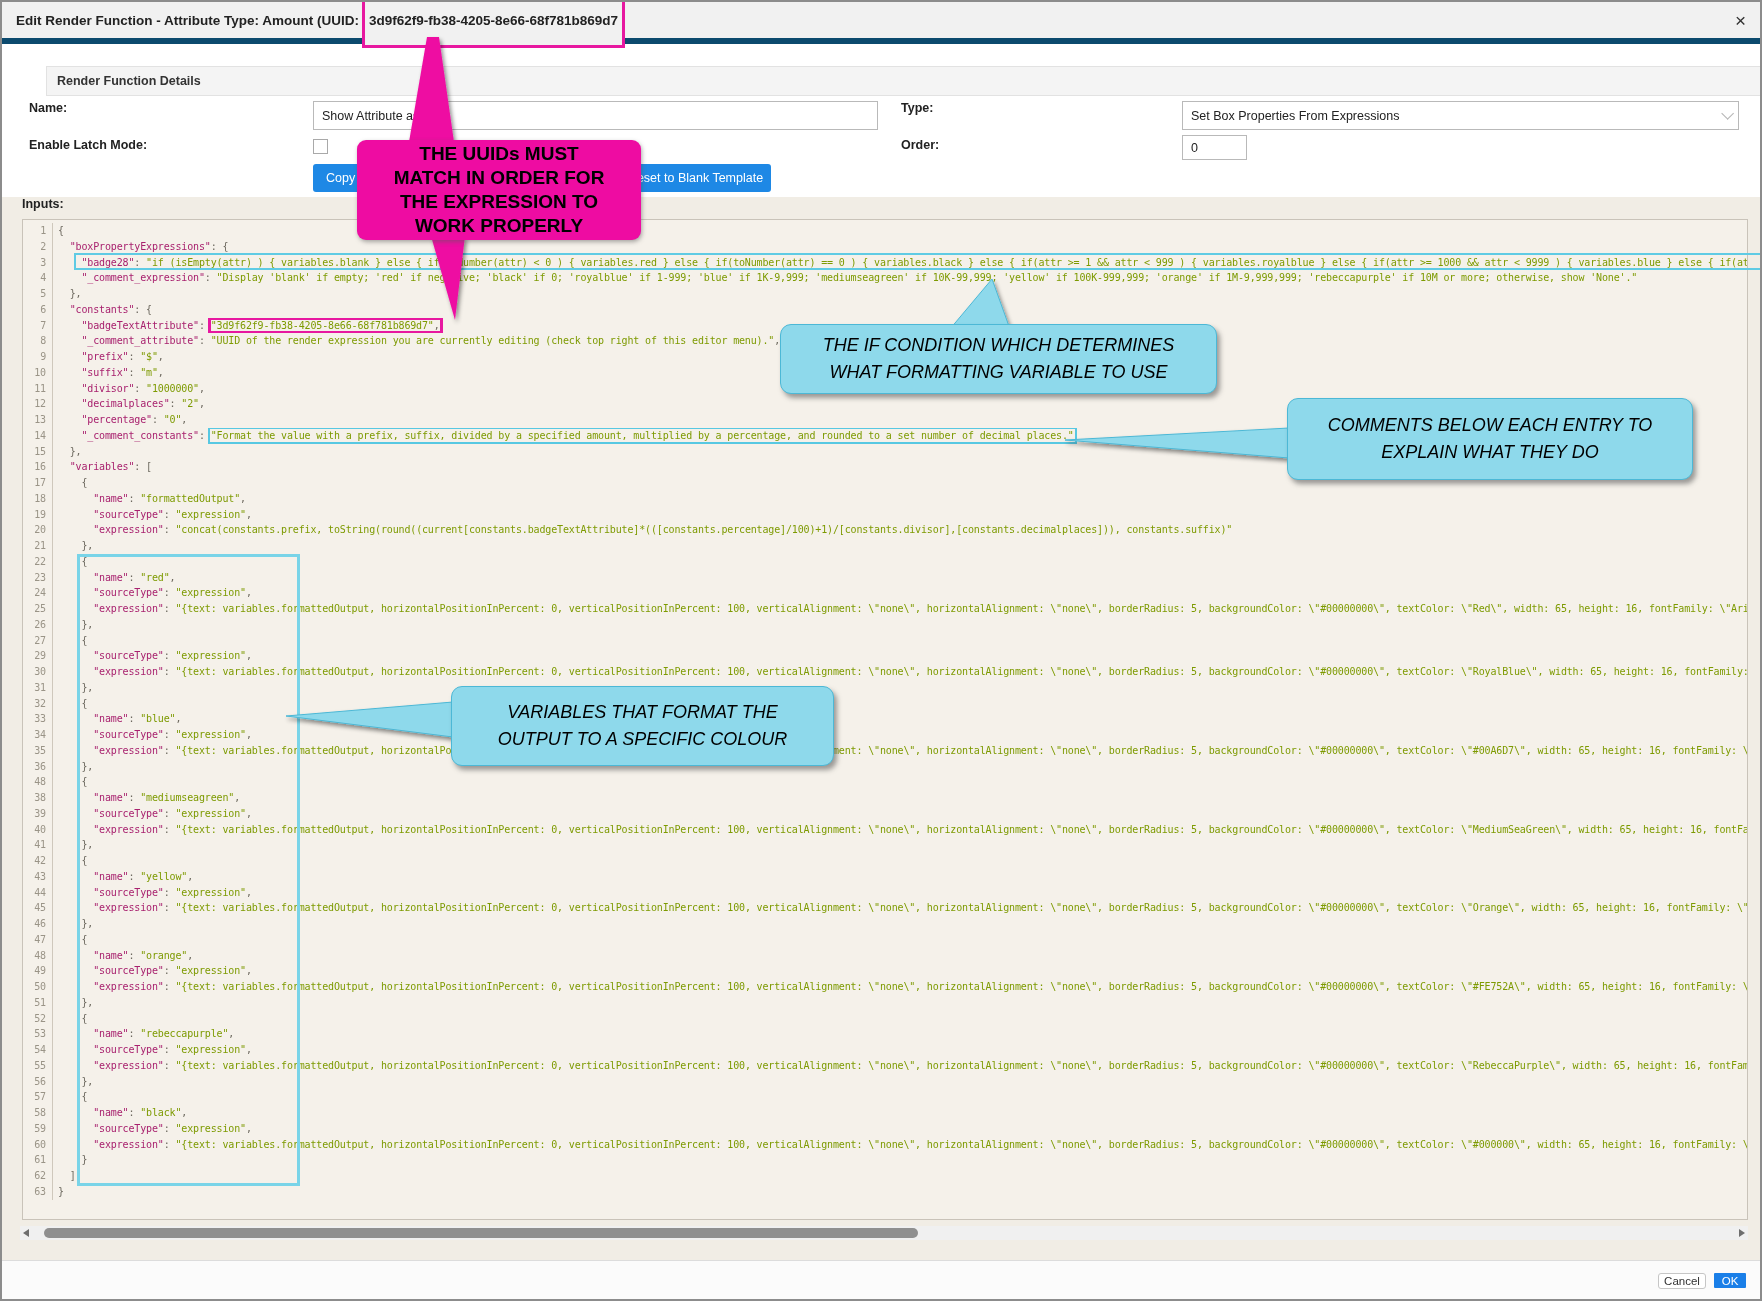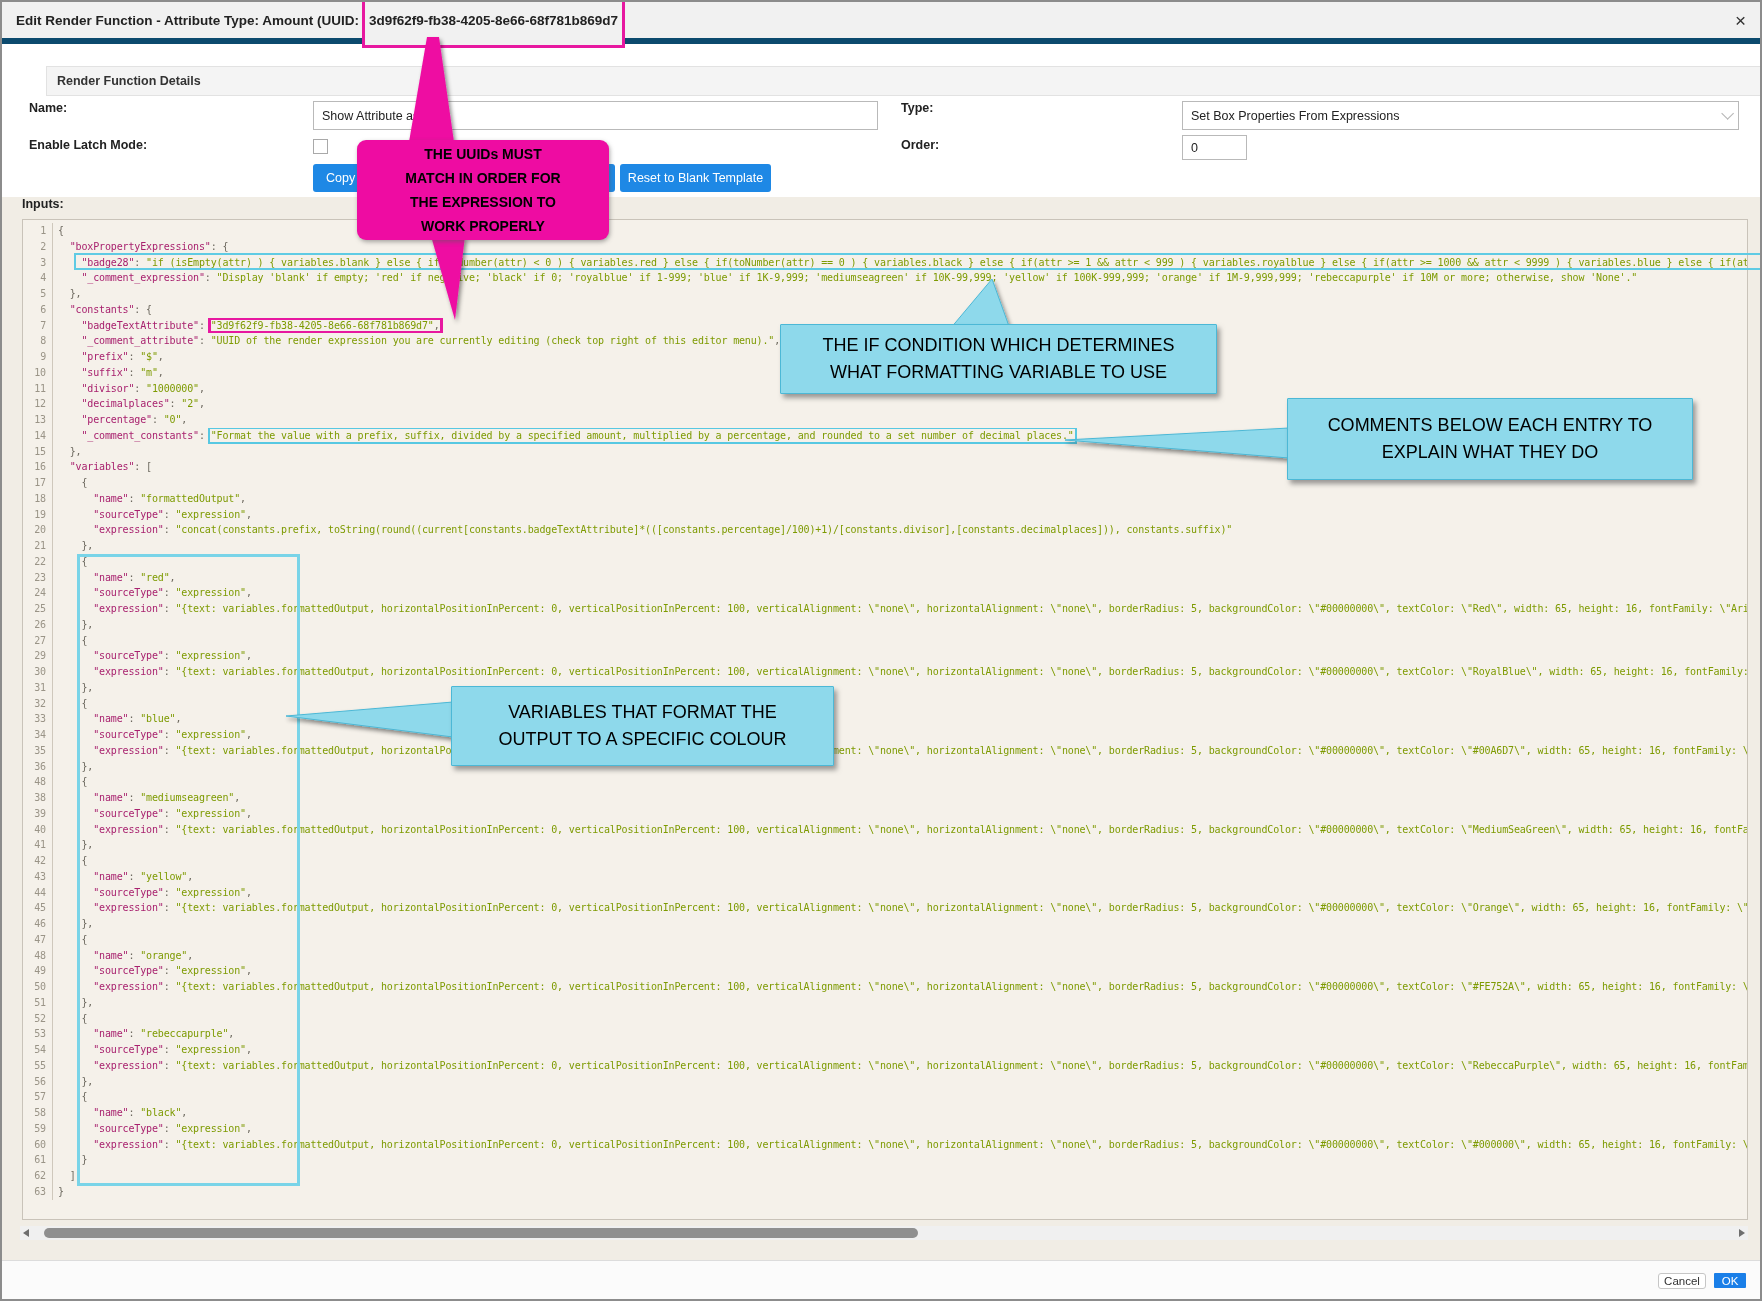--- a/index.html
+++ b/index.html
@@ -64,24 +64,24 @@
   .btn-cancel{position:absolute;left:1656px;top:1271px;width:48px;height:16px;background:#fff;
               border:1px solid #c6c6c6;border-radius:3px;font-size:11.5px;color:#333;
               display:flex;align-items:center;justify-content:center;}
   .btn-ok{position:absolute;left:1712px;top:1271px;width:32px;height:15px;background:#1a7fe8;
           border:none;border-radius:1px;font-size:11.5px;color:#fff;
           display:flex;align-items:center;justify-content:center;}
 
   
   .callout{position:absolute;display:flex;flex-direction:column;align-items:center;
            justify-content:center;text-align:center;color:#000;z-index:30;}
-  .co-pink{left:355px;top:138px;width:252px;height:100px;background:#ee0ca2;border-radius:9px;
-           font-size:14px;font-weight:700;line-height:24px;box-shadow:1px 2px 4px rgba(90,90,90,.5);}
-  .co-cyan{background:#8ed9eb;border:1px solid #4cb8d6;border-radius:1px;font-size:18px;
-           line-height:27px;box-shadow:3px 4px 5px rgba(80,80,80,.55);}
+  .co-pink{left:355px;top:138px;width:284px;height:100px;background:#ee0ca2;border-radius:9px;
+           font-size:19px;font-weight:700;line-height:24px;box-shadow:1px 2px 4px rgba(90,90,90,.5);}
+  .co-cyan{background:#8ed9eb;border:1px solid #4cb8d6;border-radius:11px;font-size:18px;
+           line-height:27px;box-shadow:3px 4px 5px rgba(80,80,80,.55);font-style:italic;}
   .co-cond{left:778px;top:322px;width:437px;height:70px;}
   .co-comm{left:1285px;top:396px;width:406px;height:82px;}
   .co-vars{left:449px;top:684px;width:383px;height:80px;}
   #tails{position:absolute;left:0;top:0;width:1762px;height:1301px;pointer-events:none;z-index:29;}
 </style>
 </head>
 <body>
 
 <div id="app">
 

